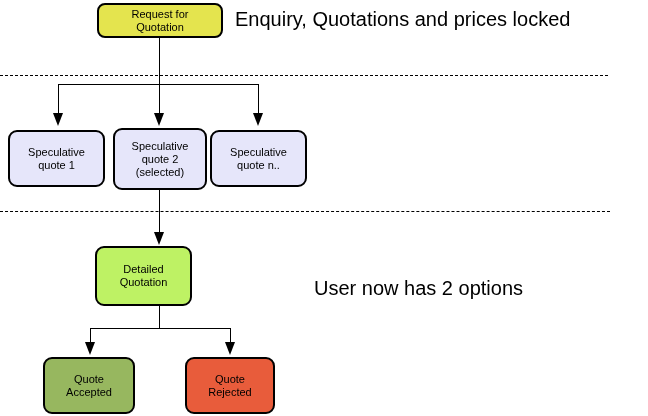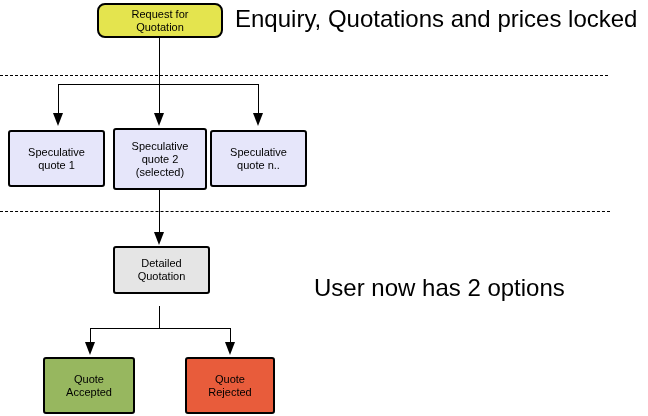--- a/index.html
+++ b/index.html
@@ -7,21 +7,21 @@
     position: relative;
     width: 648px;
     height: 416px;
     background: #ffffff;
     font-family: "Liberation Sans", sans-serif;
     overflow: hidden;
   }
   .node {
     position: absolute;
     border: 2px solid #000000;
-    border-radius: 3px;
+    border-radius: 9px;
     box-sizing: border-box;
     display: flex;
     align-items: center;
     justify-content: center;
     text-align: center;
   }
   .node-label {
     font-size: 11px;
     line-height: 13px;
     color: #000000;
@@ -50,21 +50,21 @@
   .phase-label {
     position: absolute;
     font-size: 15px;
     font-weight: bold;
     color: #000000;
     white-space: nowrap;
     z-index: 2;
   }
   .annotation {
     position: absolute;
-    font-size: 24px;
+    font-size: 20px;
     color: #000000;
     white-space: pre-line;
     line-height: 28px;
   }
 </style>
 </head>
 <body>
 
 <div class="canvas">
 
@@ -108,21 +108,21 @@
     <span class="node-label">Speculative
 quote 2
 (selected)</span>
   </div>
 
   <div class="node" style="left: 210px; top: 130px; width: 97px; height: 57px; background-color: rgb(230, 230, 250);">
     <span class="node-label">Speculative
 quote n..</span>
   </div>
 
-  <div class="node" style="left: 113px; top: 246px; width: 97px; height: 48px; background-color: #e5e5e5;">
+  <div class="node" style="left: 95px; top: 246px; width: 97px; height: 60px; background-color: #bef264;">
     <span class="node-label">Detailed
 Quotation</span>
   </div>
 
   <div class="node" style="left: 43px; top: 357px; width: 92px; height: 57px; background-color: rgb(151, 183, 95);">
     <span class="node-label">Quote
 Accepted</span>
   </div>
 
   <div class="node" style="left: 185px; top: 357px; width: 90px; height: 57px; background-color: rgb(232, 92, 59);">

